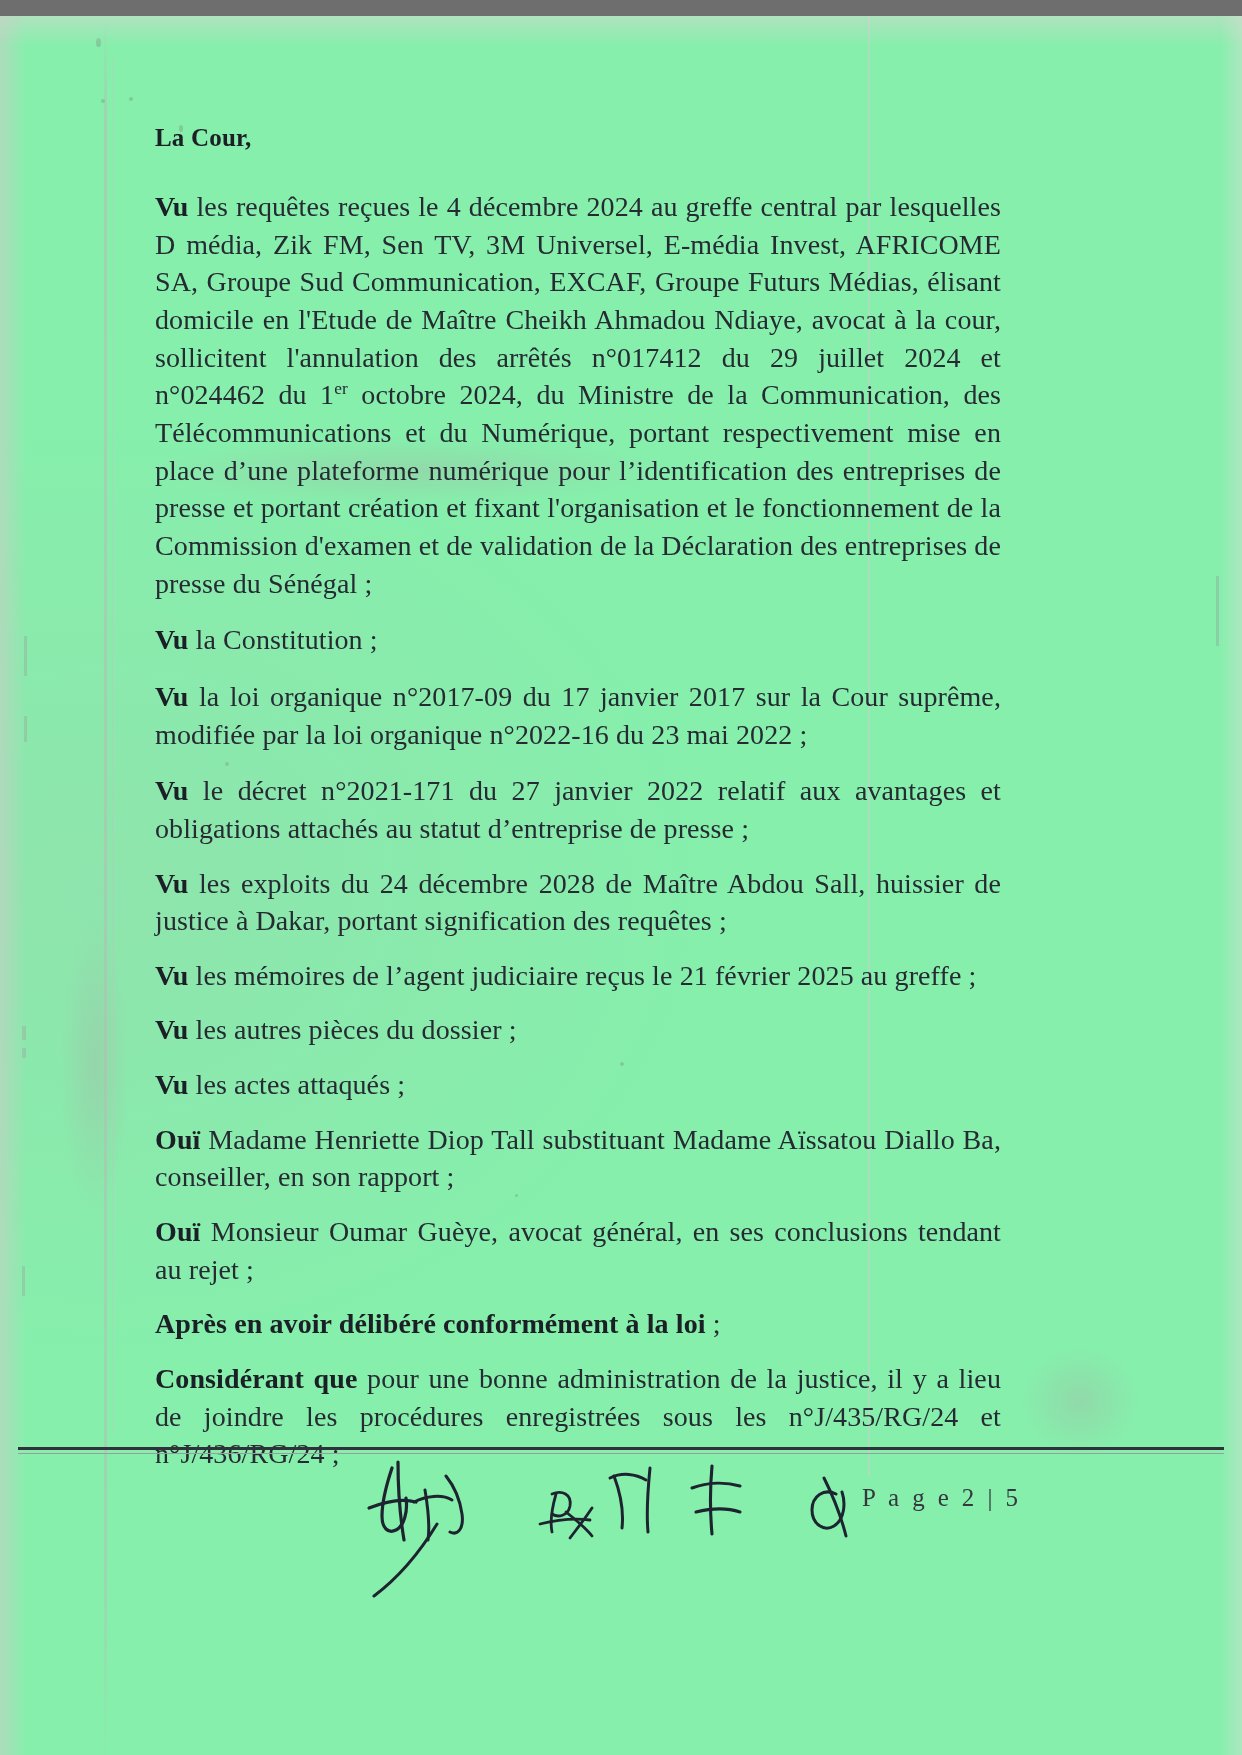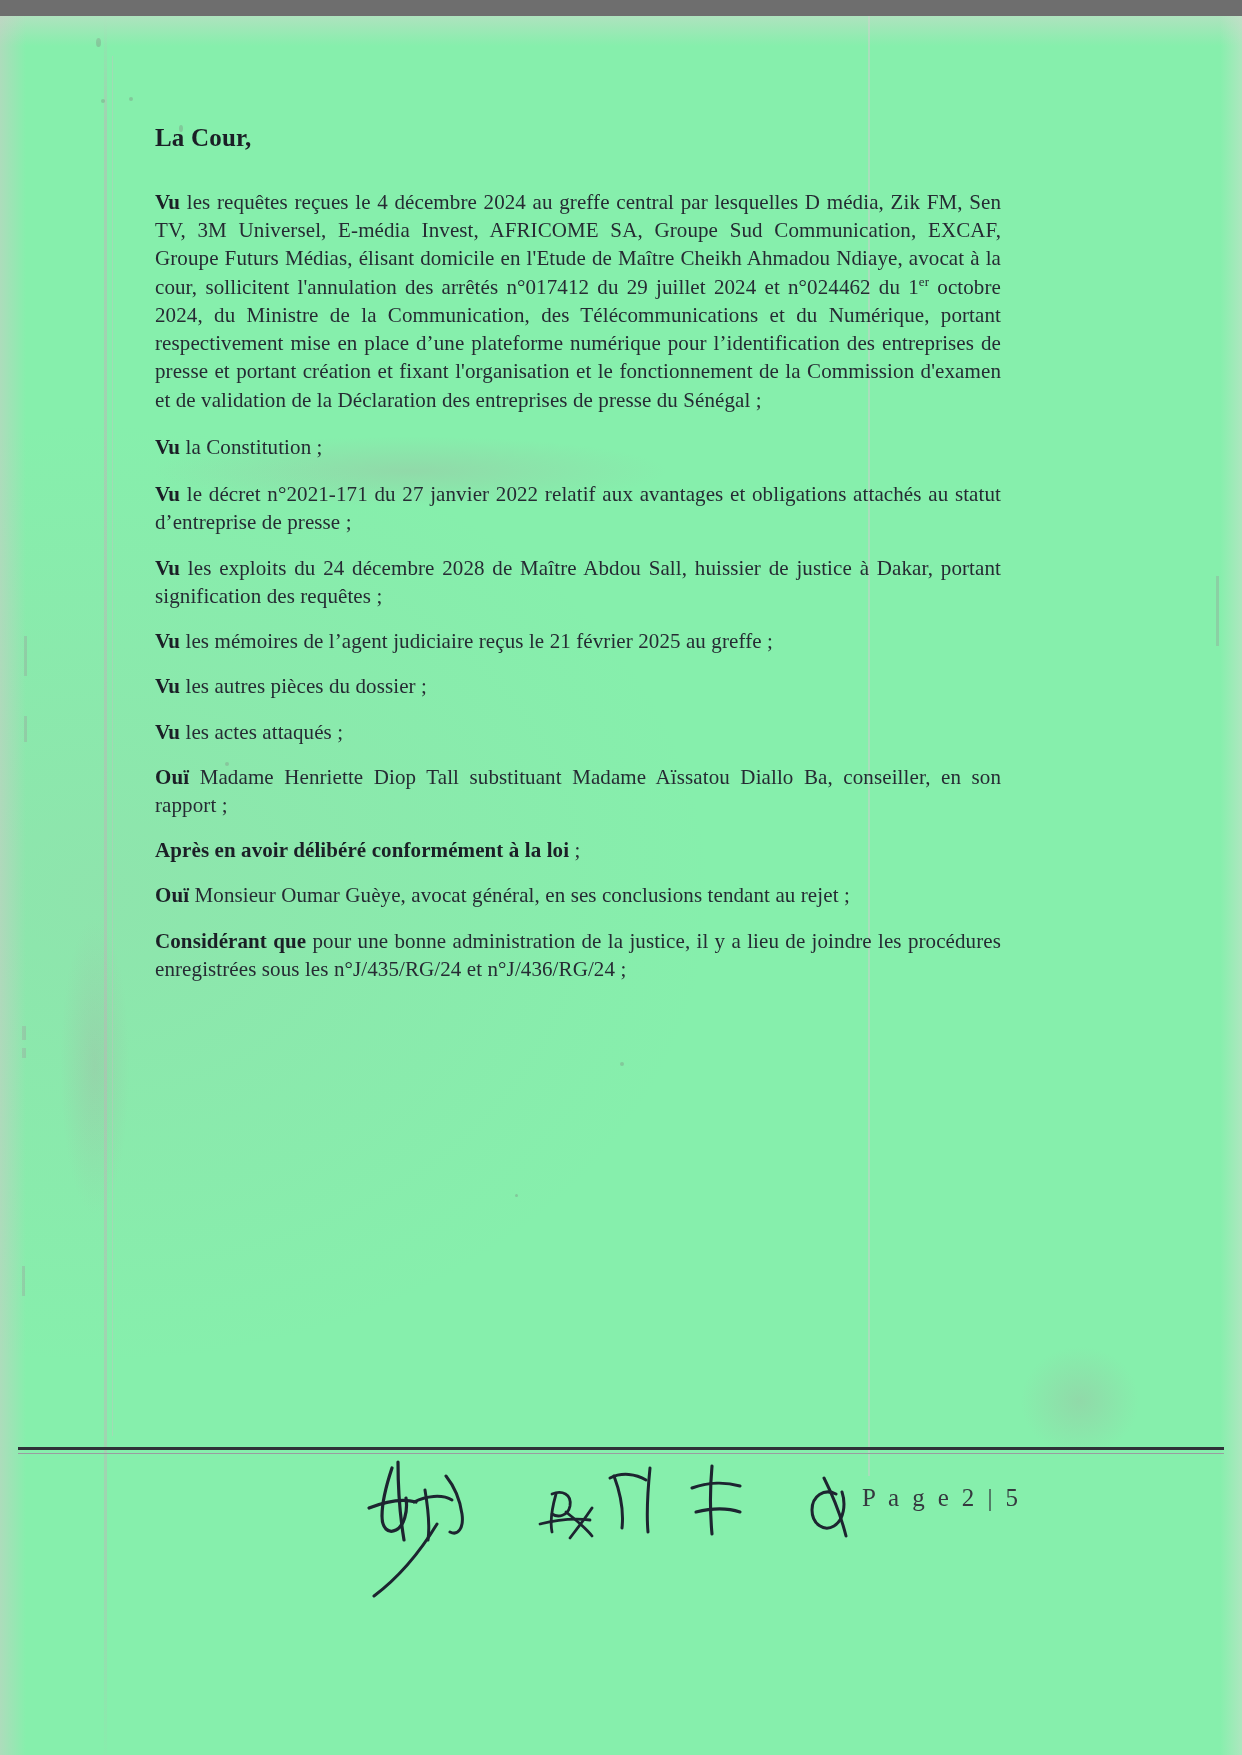--- a/index.html
+++ b/index.html
@@ -78,21 +78,21 @@
   
   .content {
     position: absolute;
     left: 155px;
     top: 108px;
     width: 846px;
     z-index: 6;
   }
   p.para {
     margin: 0 0 19px 0;
-    font-size: 21px;
+    font-size: 28px;
     line-height: 1.345;
     text-align: justify;
     text-justify: inter-word;
     color: #262b33;
     letter-spacing: 0.1px;
   }
   p.para.tight { margin-bottom: 17px; }
   p.para.last { margin-bottom: 0; }
   .heading {
     font-weight: bold;
@@ -184,37 +184,38 @@
   <div class="edge-mark" style="left:1216px;top:560px;width:3px;height:70px;"></div>
 
   <div class="content">
 
     <div class="heading">La Cour,</div>
 
     <p class="para gap-big"><b class="kw">Vu</b><span> les requêtes reçues le 4 décembre 2024 au greffe central par lesquelles D média, Zik FM, Sen TV, 3M Universel, E-média Invest, AFRICOME SA, Groupe Sud Communication, EXCAF, Groupe Futurs Médias, élisant domicile en  l'Etude de Maître Cheikh Ahmadou Ndiaye, avocat à la cour, sollicitent l'annulation des arrêtés n°017412 du 29 juillet 2024 et n°024462 du 1</span><sup>er</sup><span> octobre 2024, du Ministre de la Communication, des Télécommunications et du Numérique, portant respectivement mise en place d’une plateforme numérique pour l’identification des entreprises de presse et portant création et fixant l'organisation et le fonctionnement de la Commission d'examen et de validation de la Déclaration des entreprises de presse du Sénégal ;</span></p>
 
     <p class="para gap-mid"><b class="kw">Vu</b><span> la Constitution ;</span></p>
 
+    <p class="para gap-mid"><b class="kw">Vu</b><span> la loi organique n°2017-09 du 17 janvier 2017 sur la Cour suprême, modifiée par la loi organique n°2022-16 du 23 mai 2022 ;</span></p>
 
 
     <p class="para tight"><b class="kw">Vu</b><span> le décret n°2021-171 du 27 janvier 2022 relatif aux avantages et obligations attachés au statut d’entreprise de presse ;</span></p>
 
     <p class="para tight"><b class="kw">Vu</b><span> les exploits du 24 décembre 2028 de Maître Abdou Sall, huissier de justice à Dakar, portant signification des requêtes ;</span></p>
 
     <p class="para tight"><b class="kw">Vu</b><span> les mémoires de l’agent judiciaire reçus le 21 février 2025 au greffe ;</span></p>
 
     <p class="para tight"><b class="kw">Vu</b><span> les autres pièces du dossier ;</span></p>
 
     <p class="para tight"><b class="kw">Vu</b><span> les actes attaqués ;</span></p>
 
     <p class="para tight"><b class="kw">Ouï</b><span> Madame Henriette Diop Tall substituant Madame Aïssatou Diallo Ba, conseiller, en son rapport ;</span></p>
 
+    <p class="para tight"><b class="kw">Ouï</b><span> Monsieur Oumar Guèye, avocat général, en ses conclusions tendant au rejet ;</span></p>
+
     <p class="para tight"><b class="kw">Après en avoir délibéré conformément à la loi</b><span> ;</span></p>
-
-    <p class="para tight"><b class="kw">Ouï</b><span> Monsieur Oumar Guèye, avocat général, en ses conclusions tendant au rejet ;</span></p>
 
     <p class="para last"><b class="kw">Considérant que</b><span> pour une bonne administration de la justice, il y a lieu de joindre les procédures enregistrées sous les n°J/435/RG/24 et n°J/436/RG/24 ;</span></p>
 
   </div>
 
   <div class="footer-rule"></div>
   <div class="footer-rule2"></div>
 
   <div class="sig-layer">
     <svg width="1242" height="260" viewBox="0 0 1242 260" xmlns="http://www.w3.org/2000/svg">

